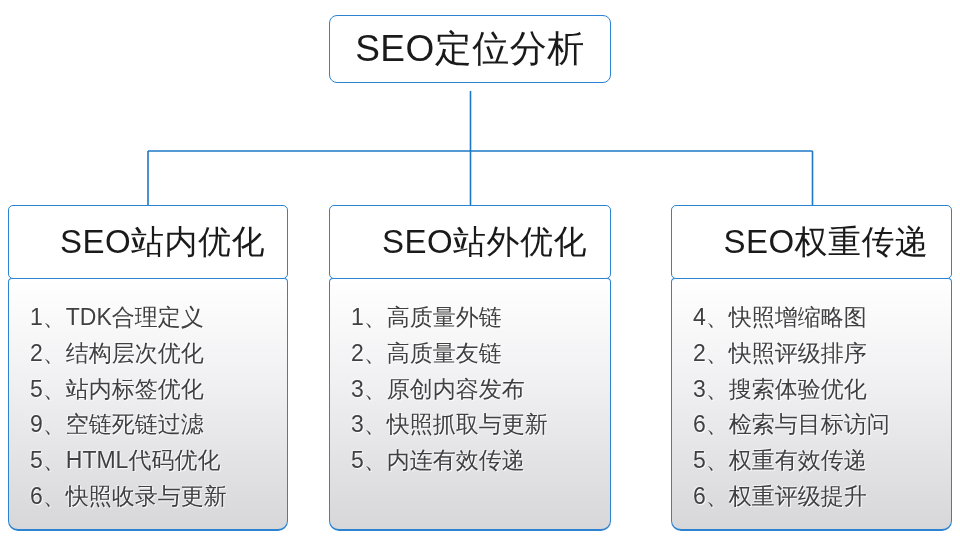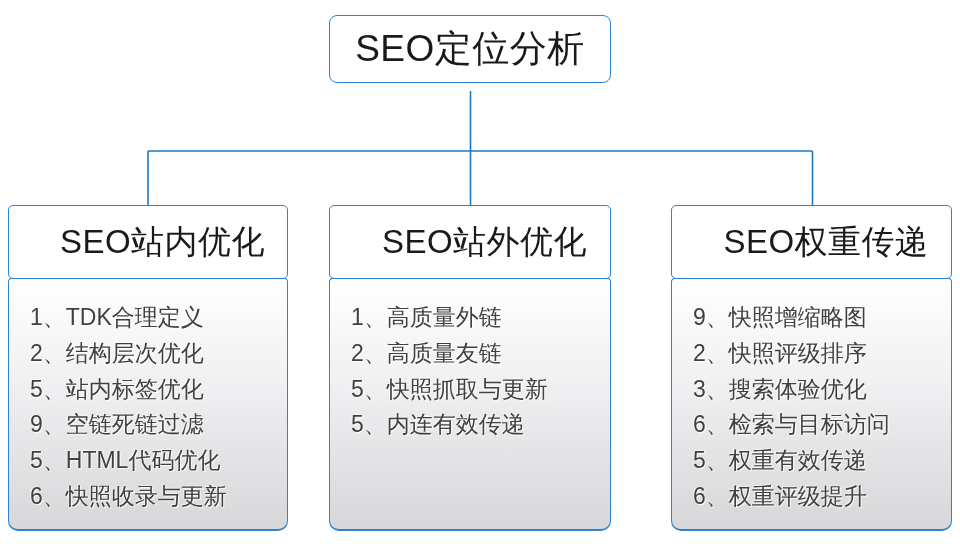--- a/index.html
+++ b/index.html
@@ -67,33 +67,34 @@
   </div>
 
   <div class="col-mid">
     <div class="node branch-header">
       <span>SEO站外优化</span>
     </div>
     <div class="branch-list">
       <ul class="branch-items">
         <li>1、高质量外链</li>
         <li>2、高质量友链</li>
-        <li>5、快照抓取与更新</li>
+        <li>3、原创内容发布</li>
+        <li>3、快照抓取与更新</li>
         <li>5、内连有效传递</li>
       </ul>
     </div>
   </div>
 
   <div class="col-right">
     <div class="node branch-header">
       <span>SEO权重传递</span>
     </div>
     <div class="branch-list">
       <ul class="branch-items">
-        <li>9、快照增缩略图</li>
+        <li>4、快照增缩略图</li>
         <li>2、快照评级排序</li>
         <li>3、搜索体验优化</li>
         <li>6、检索与目标访问</li>
         <li>5、权重有效传递</li>
         <li>6、权重评级提升</li>
       </ul>
     </div>
   </div>
 
 </div>

